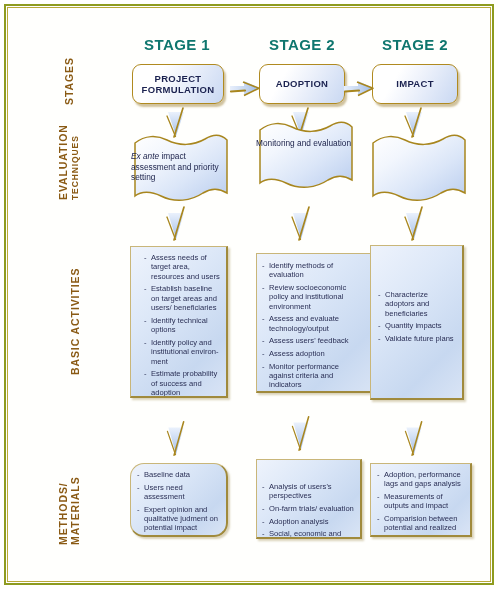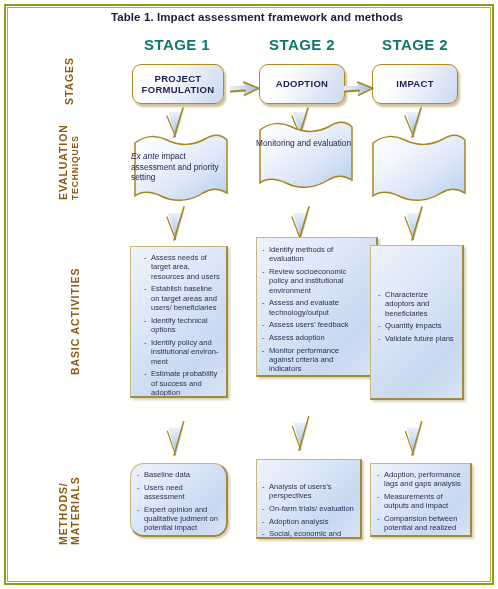--- a/index.html
+++ b/index.html
@@ -108,21 +108,21 @@
     line-height:9.4px;
     padding-left:8px;
     margin-bottom:3.2px;
   }
   .panel li:before{
     content:"-";position:absolute;left:1px;top:0;color:#2a2f55;
   }
 
   
   .pa0{left:130px;top:246px;width:98px;height:152px;padding:6px 5px 4px 12px;}
-  .pa1{left:256px;top:237px;width:122px;height:140px;padding:7px 12px 4px 4px;}
+  .pa1{left:256px;top:253px;width:122px;height:140px;padding:7px 12px 4px 4px;}
   .pa2{left:370px;top:245px;width:94px;height:155px;padding:44px 5px 4px 6px;}
 
   
   .pm0{left:130px;top:463px;width:98px;height:74px;padding:6px 5px 4px 5px;border-radius:14px;}
   .pm1{left:256px;top:459px;width:106px;height:80px;padding:22px 5px 4px 4px;}
   .pm2{left:370px;top:463px;width:102px;height:74px;padding:6px 5px 4px 5px;}
 </style>
 </head>
 <body>
 
@@ -144,21 +144,20 @@
         <stop offset="100%" stop-color="#9fbbe6"></stop>
       </linearGradient>
       <linearGradient id="gArrH" x1="0" y1="0" x2="1" y2="0">
         <stop offset="0%" stop-color="#e8effb"></stop>
         <stop offset="60%" stop-color="#c0d3ef"></stop>
         <stop offset="100%" stop-color="#9cb9e5"></stop>
       </linearGradient>
     </defs>
   </svg>
 
-  <div id="title">Table 1.  Impact assessment framework and methods</div>
 
   <div class="stage-head sh0">STAGE 1</div>
   <div class="stage-head sh1">STAGE 2</div>
   <div class="stage-head sh2">STAGE 2</div>
 
   <div class="rowlab" style="left:63px;top:105px;">
     <span class="big">Stages</span>
   </div>
 
   <div class="rowlab two" style="left:58px;top:200px;">

